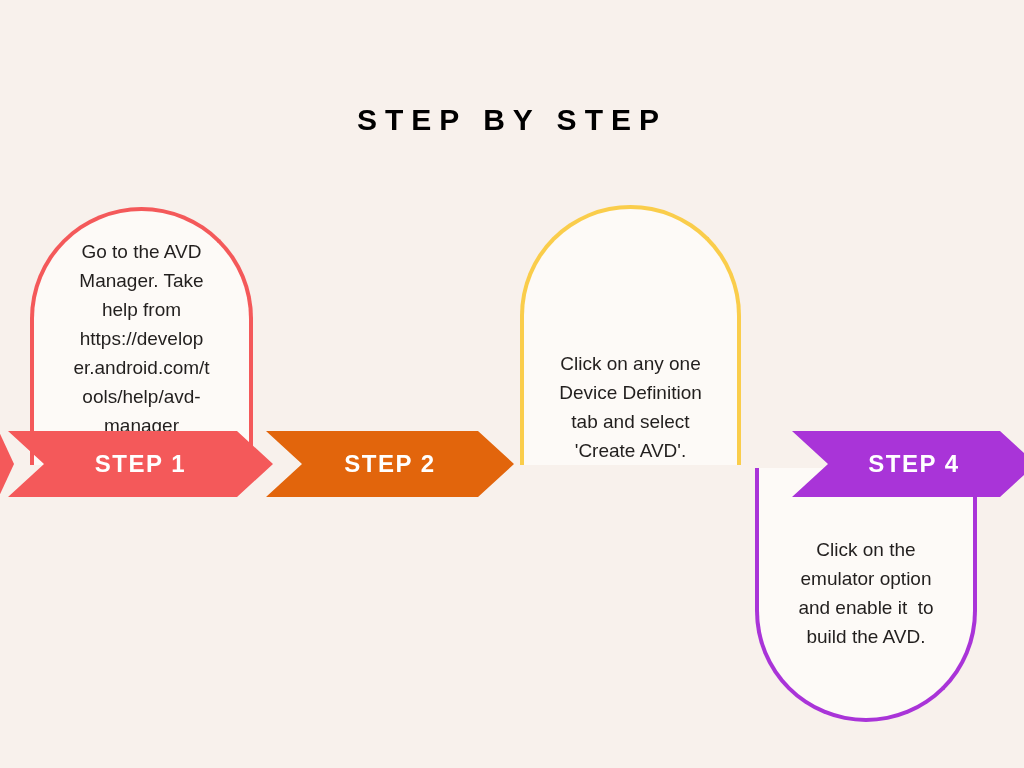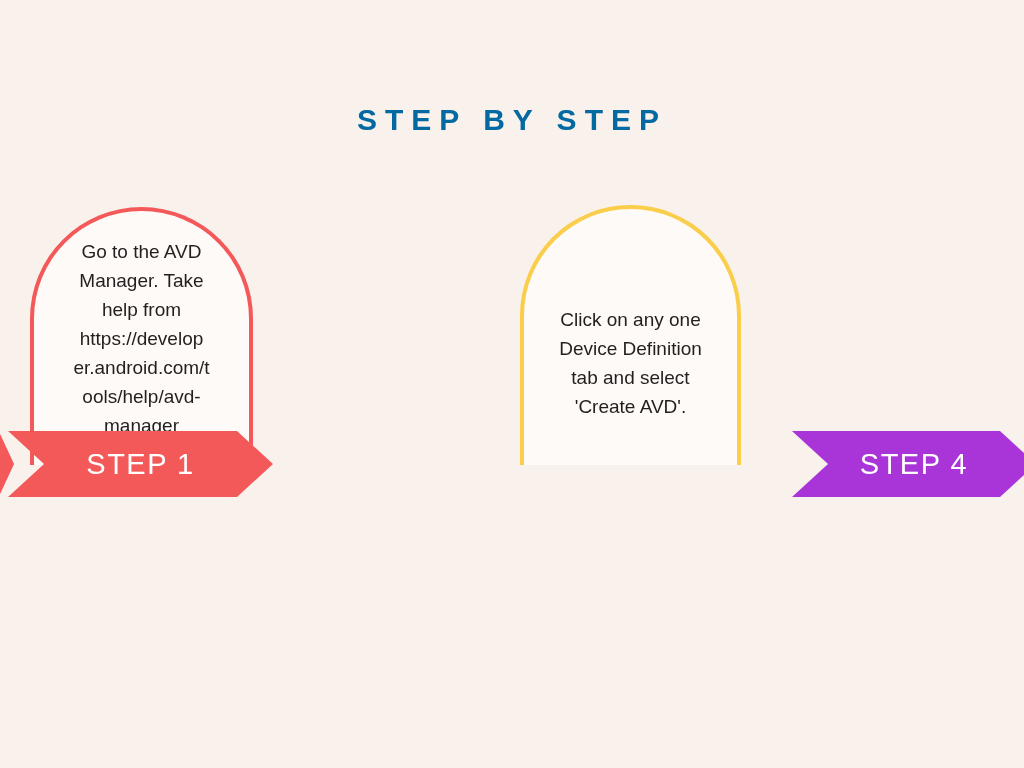--- a/index.html
+++ b/index.html
@@ -13,35 +13,35 @@
   }
   .page-title {
     position: absolute;
     left: 0; top: 103px;
     width: 100%;
     margin: 0;
     text-align: center;
     font-size: 30px;
     font-weight: 700;
     letter-spacing: 8px;
-    color: #0369a1;
+    color: #000000;
   }
   .bubble {
     position: absolute;
     box-sizing: border-box;
     background: #FDFAF7;
     border: 4px solid var(--c, #ccc);
     display: flex;
     align-items: center;
     justify-content: center;
     z-index: 1;
   }
   .bubble-b1 { left: 30px;  top: 207px; width: 223px; height: 258px; border-radius: 112px 112px 0 0; border-bottom: none; }
   .bubble-b2 { left: 270px; top: 468px; width: 222px; height: 256px; border-radius: 0 0 112px 112px; border-top: none; }
-  .bubble-b3 { left: 520px; top: 205px; width: 221px; height: 260px; border-radius: 111px 111px 0 0; border-bottom: none; padding-top: 52px; }
+  .bubble-b3 { left: 520px; top: 205px; width: 221px; height: 260px; border-radius: 111px 111px 0 0; border-bottom: none; padding-top: 52px; align-items: flex-end; }
   .bubble-b4 { left: 755px; top: 468px; width: 222px; height: 254px; border-radius: 0 0 112px 112px; border-top: none; }
   .bubble p {
     margin: 0;
     padding: 0 4px;
     white-space: pre-wrap;
     text-align: center;
     font-size: 19px;
     line-height: 29px;
     color: #221F1E;
   }
@@ -55,22 +55,22 @@
     align-items: center;
     justify-content: center;
     z-index: 3;
   }
   .banner-a1 { left: 8px;   width: 265px; }
   .banner-a2 { left: 266px; width: 248px; }
   .banner-a3 { left: 508px; width: 246px; }
   .banner-a4 { left: 792px; width: 244px; }
   .banner span {
     color: #FFFFFF;
-    font-size: 29px;
-    font-weight: 400;
+    font-size: 24px;
+    font-weight: 700;
     letter-spacing: 1.5px;
   }
   .edge-chevron {
     position: absolute;
     left: 0; top: 431px;
     width: 14px; height: 66px;
     background: var(--c, #ccc);
     clip-path: polygon(0 4%, 100% 50%, 0 96%);
     z-index: 3;
   }
@@ -90,25 +90,34 @@
 help from
 https://develop
 er.android.com/t
 ools/help/avd-
 manager</p>
   </div>
   <div class="banner banner-a1" style="--c: #F4595A;">
     <span>STEP 1</span>
   </div>
 
+  <div class="banner banner-a2" style="--c: #E2650C;">
+    <span>STEP 2</span>
+  </div>
 
   <div class="bubble bubble-b3" style="--c: #FACD4B;">
     <p>Click on any one
 Device Definition
 tab and select
 'Create AVD'.</p>
   </div>
 
+  <div class="bubble bubble-b4" style="--c: #A934D8;">
+    <p>Click on the
+emulator option
+and enable it  to
+build the AVD.</p>
+  </div>
   <div class="banner banner-a4" style="--c: #A934D8;">
     <span>STEP 4</span>
   </div>
 
 </div>
 
 </body></html>

